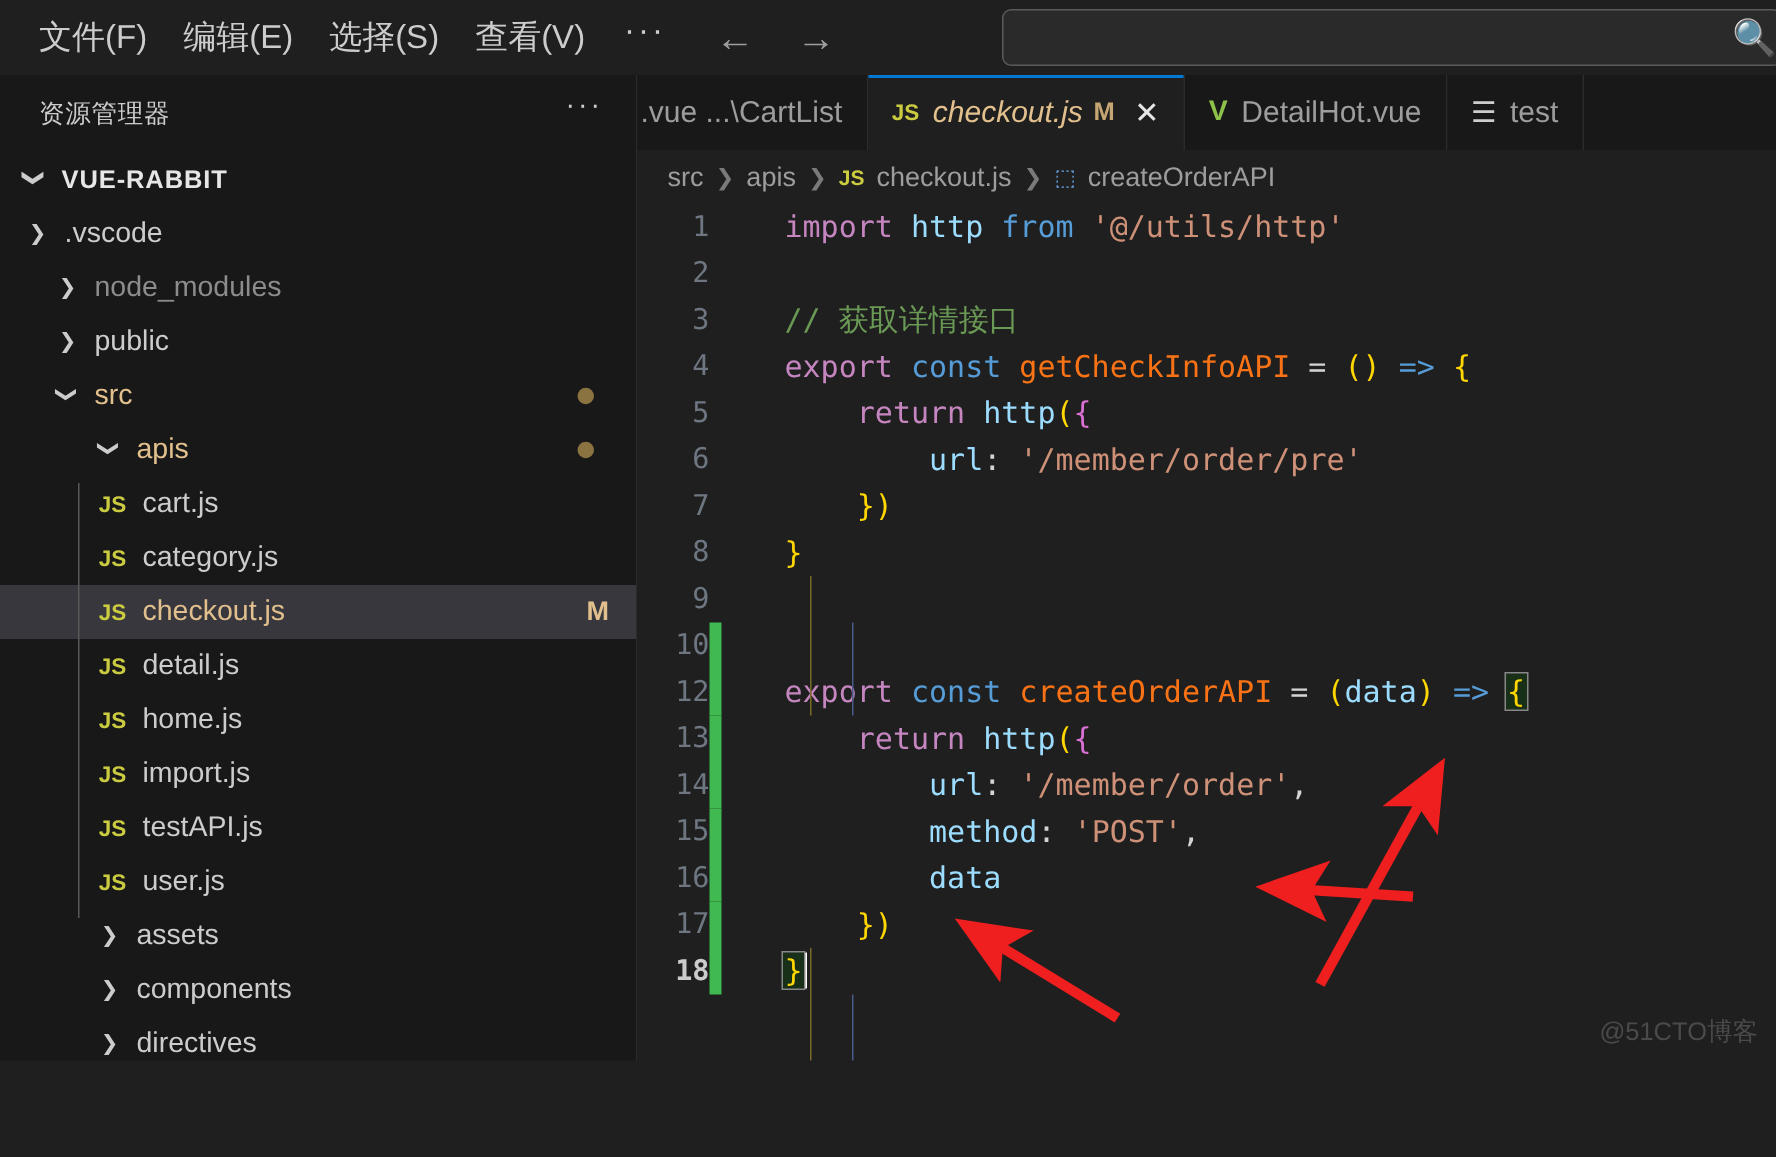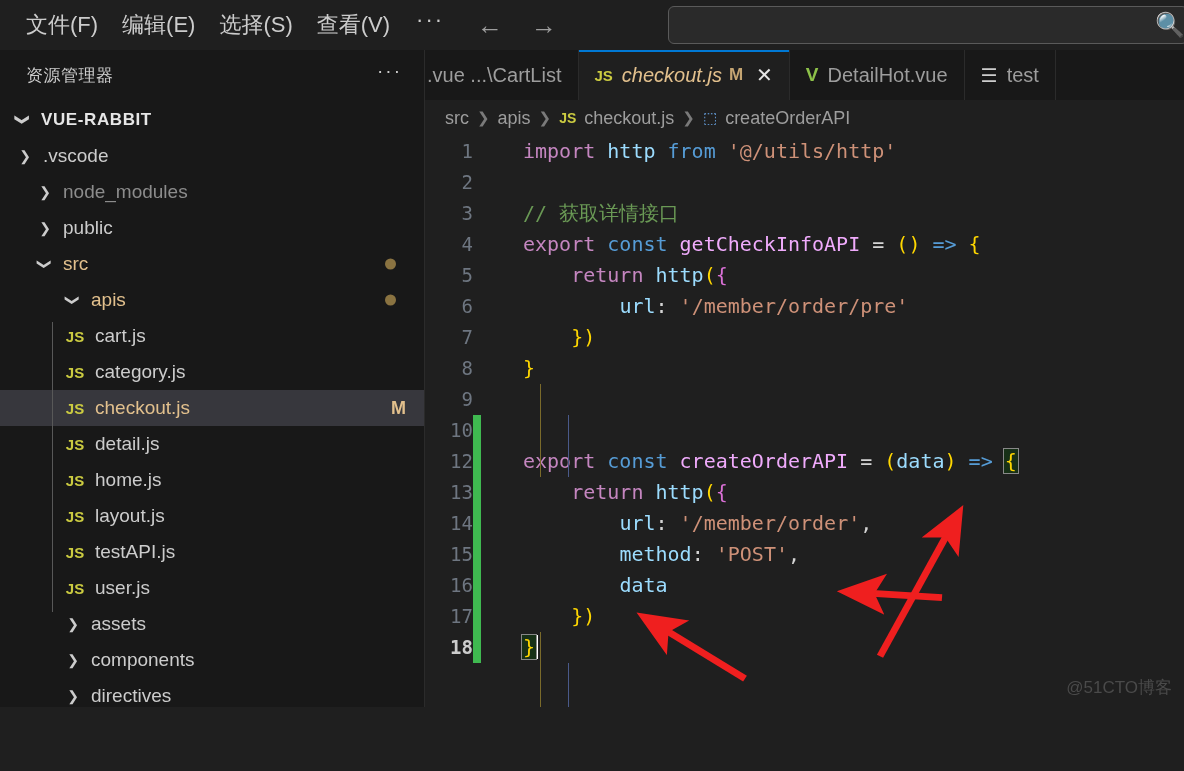--- a/index.html
+++ b/index.html
@@ -147,21 +147,21 @@
   }
   .cline.cur .ln { color: #cccccc; font-weight: bold; }
   .gutter { width: 8px; flex: 0 0 8px; height: 31px; }
   .gutter.mod { background: #3fb950; }
   .ctext { padding-left: 42px; position: relative; }
 
   
   .kw   { color: #c586c0; }  
   .kw2  { color: #569cd6; }  
   .var  { color: #9cdcfe; }
-  .fn   { color: #f0abfc; }
+  .fn   { color: #f97316; }
   .str  { color: #ce9178; }
   .cmt  { color: #6a9955; }
   .op   { color: #d4d4d4; }
   .p1   { color: #ffd700; }
   .p2   { color: #da70d6; }
   .arrow{ color: #569cd6; }
 
   .bracket-box {
     outline: 1px solid #888888; background: rgba(0,100,0,.25);
     padding: 0 1px; margin: 0 -1px;
@@ -257,21 +257,21 @@
           <div class="row" style="padding-left: 62px;">
             <span class="jsico">JS</span>
             <span class="label">detail.js</span>
           </div>
           <div class="row" style="padding-left: 62px;">
             <span class="jsico">JS</span>
             <span class="label">home.js</span>
           </div>
           <div class="row" style="padding-left: 62px;">
             <span class="jsico">JS</span>
-            <span class="label">layout.js</span>
+            <span class="label">import.js</span>
           </div>
           <div class="row" style="padding-left: 62px;">
             <span class="jsico">JS</span>
             <span class="label">testAPI.js</span>
           </div>
           <div class="row" style="padding-left: 62px;">
             <span class="jsico">JS</span>
             <span class="label">user.js</span>
           </div>
           <div class="row" style="padding-left: 62px;">

